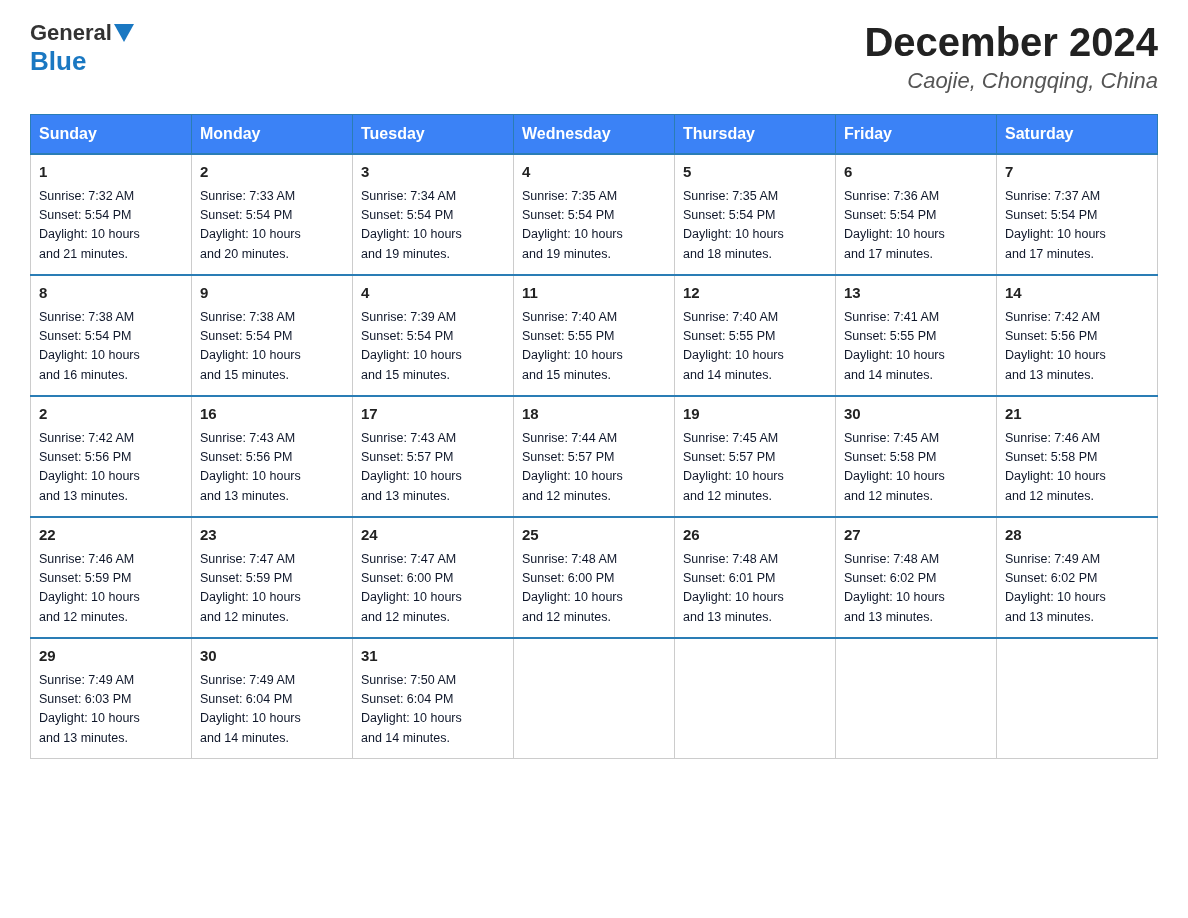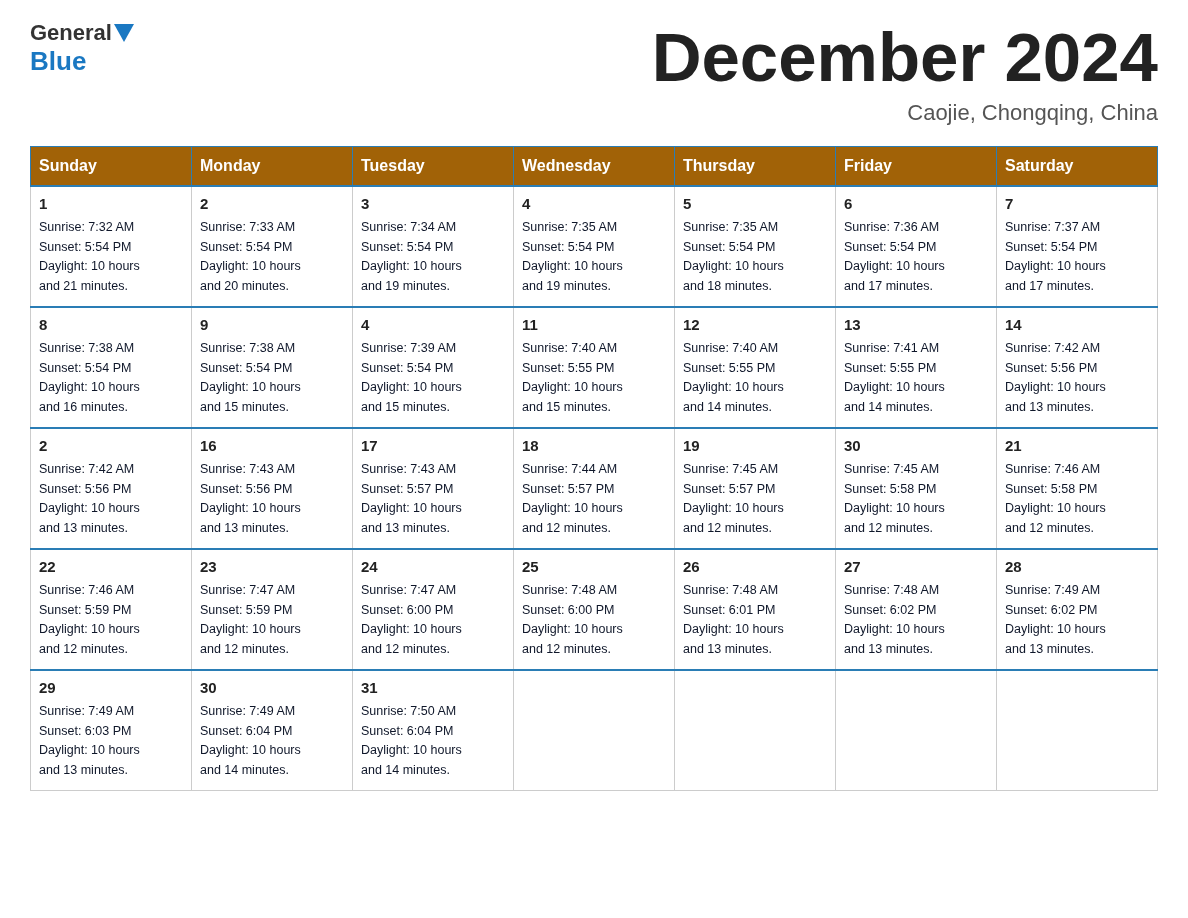--- a/index.html
+++ b/index.html
@@ -41,37 +41,38 @@
     }
     .logo-blue {
       color: #1a78c2;
       font-size: 26px;
       font-weight: bold;
     }
     .title-area {
       text-align: right;
     }
     .month-title {
-      font-size: 69px;
+      font-size: 40px;
       font-weight: bold;
       color: #222;
       line-height: 1.1;
     }
     .location-title {
       font-size: 22px;
       color: #555;
       margin-top: 4px;
+      font-style: italic;
     }
     .calendar-table {
       width: 100%;
       border-collapse: collapse;
       font-size: 13px;
     }
     .calendar-table th {
-      background-color: #a16207;
+      background-color: #3b82f6;
       color: #fff;
       padding: 10px 8px;
       text-align: left;
       font-size: 16px;
       font-weight: bold;
       border: 1px solid #2a7db5;
     }
     .calendar-table td {
       vertical-align: top;
       padding: 6px 8px 10px 8px;

